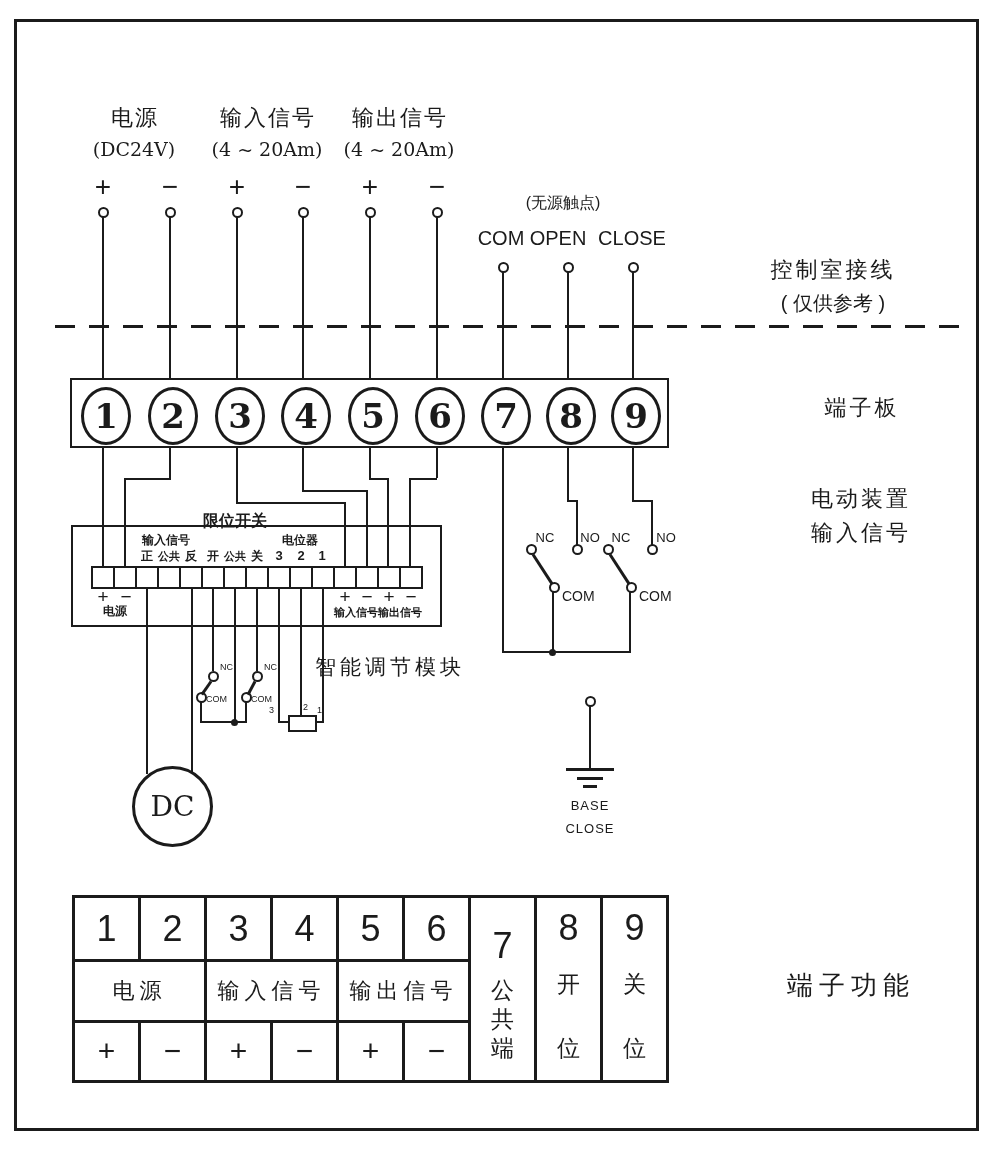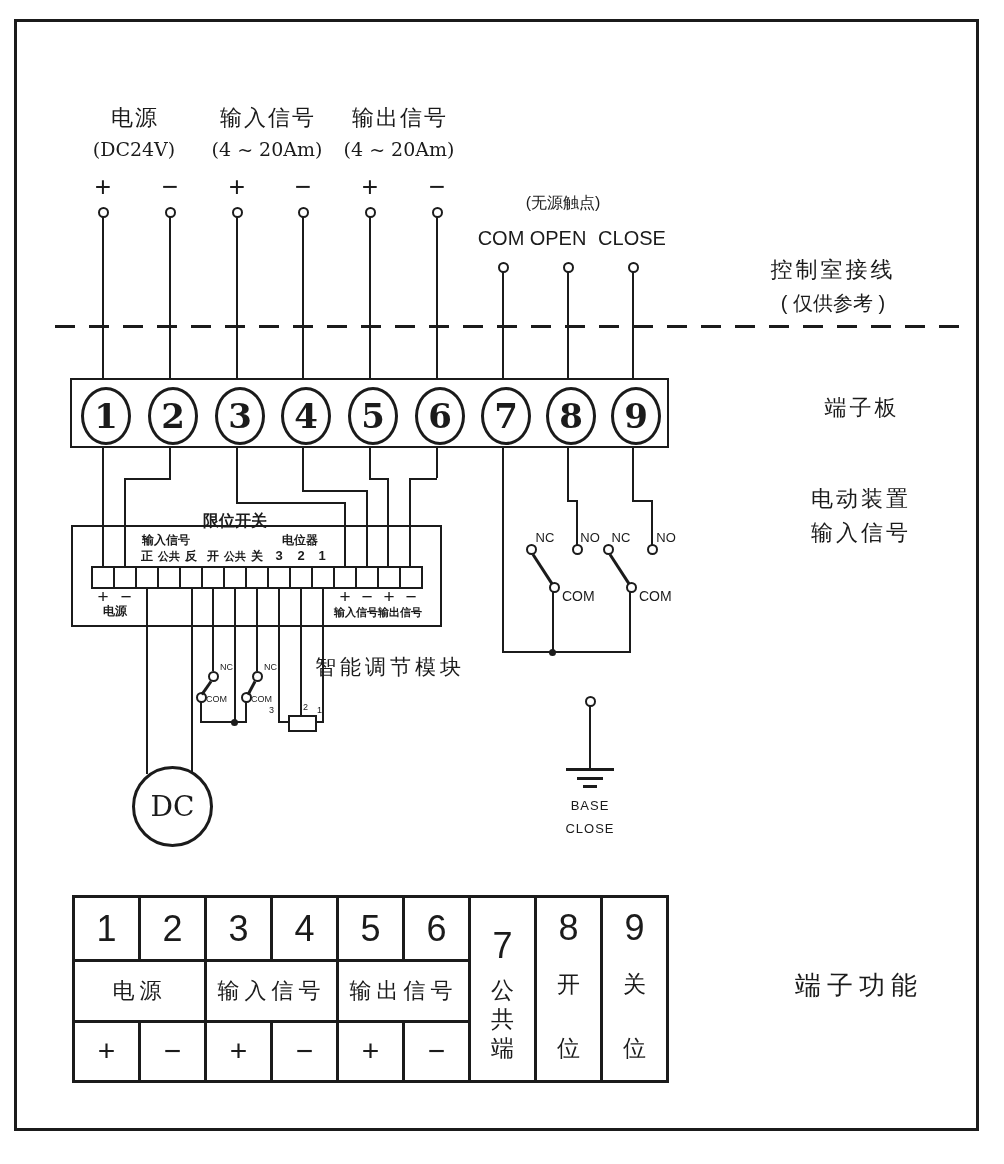--- a/index.html
+++ b/index.html
@@ -255,15 +255,15 @@
       <td class="pol">+</td>
       <td class="pol">−</td>
       <td class="pol">+</td>
       <td class="pol">−</td>
       <td class="pol">+</td>
       <td class="pol">−</td>
     </tr>
   </tbody>
     </table>
 
-  <div class="lbl c" style="left:851px;top:971px;font-size:26px;letter-spacing:6px;margin-left:8px;">端子功能</div>
+  <div class="lbl c" style="left:851px;top:971px;font-size:26px;letter-spacing:6px;">端子功能</div>
 
 </div>
 
 </body></html>

